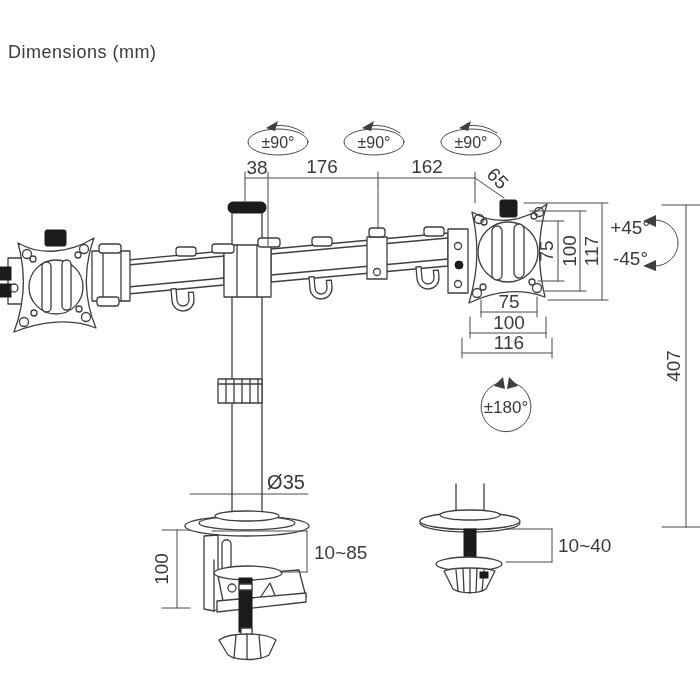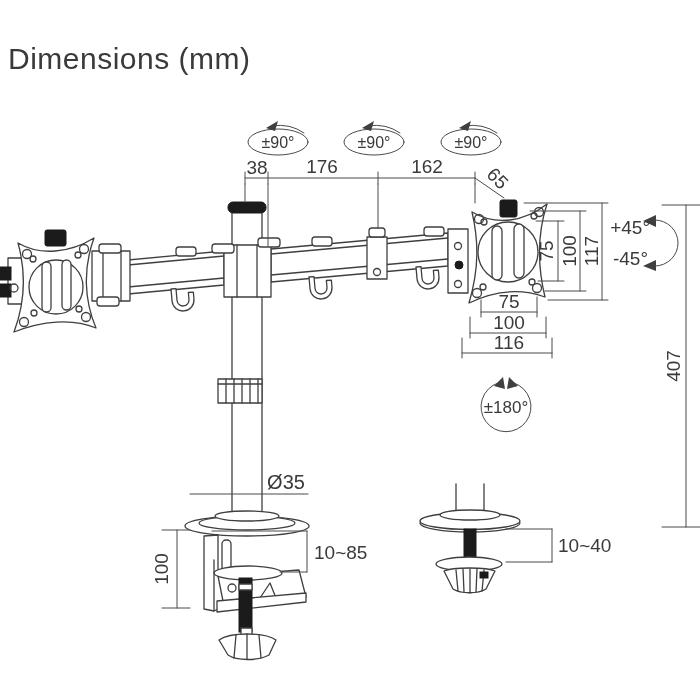--- a/index.html
+++ b/index.html
@@ -1,18 +1,18 @@
 <!DOCTYPE html>
 <html><head>
 <meta charset="utf-8">
 <style>
   html,body{margin:0;padding:0;background:#ffffff;}
   .canvas{position:relative;width:700px;height:700px;background:#ffffff;overflow:hidden;
           font-family:"Liberation Sans",sans-serif;}
-  .title{position:absolute;left:8px;top:42px;font-size:30px;color:#3a3a3a;letter-spacing:.5px;}
+  .title{position:absolute;left:8px;top:42px;font-size:18px;color:#3a3a3a;letter-spacing:.5px;}
   svg{position:absolute;left:0;top:0;}
   .st  {stroke:#3f3f3f;fill:none;stroke-width:1.3;stroke-linejoin:round;stroke-linecap:round;}
   .stw {stroke:#3f3f3f;fill:#ffffff;stroke-width:1.3;stroke-linejoin:round;}
   .blk {fill:#1b1b1b;stroke:#1b1b1b;stroke-width:1;}
   .dim {stroke:#4a4a4a;fill:none;stroke-width:1;stroke-linecap:round;}
   .ah  {fill:#3f3f3f;stroke:none;}
   text {fill:#3a3a3a;font-family:"Liberation Sans",sans-serif;}
   .t16{font-size:16px;} .t17{font-size:17px;} .t19{font-size:19px;} .t20{font-size:20px;}
 </style>
 </head>

